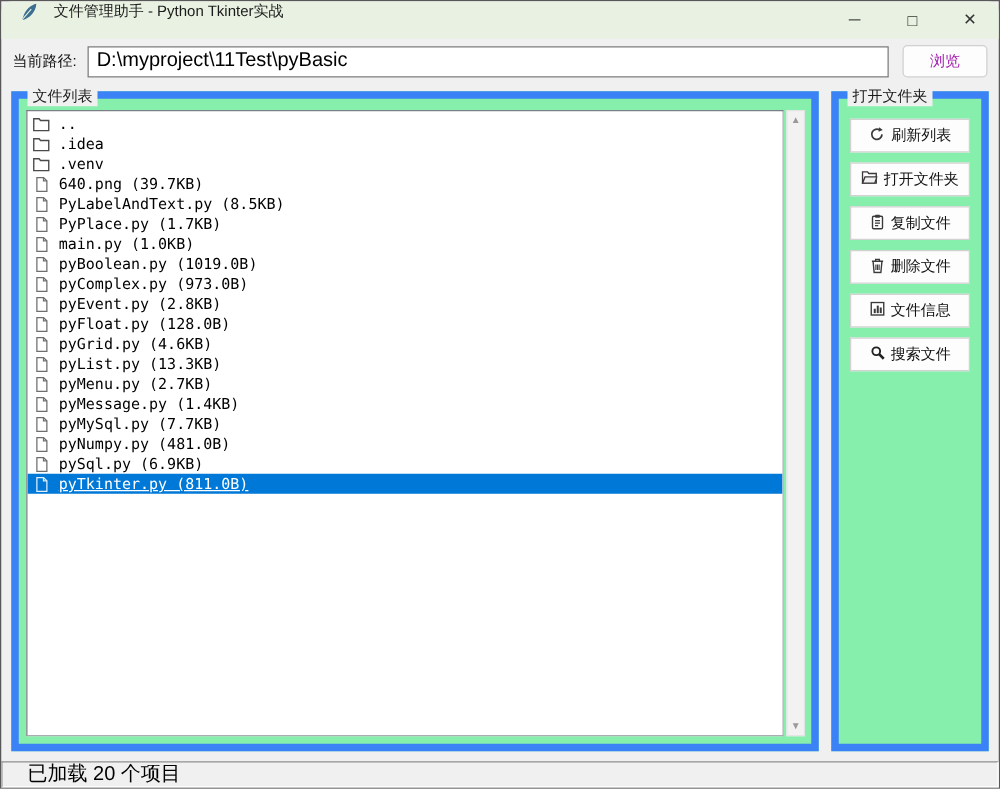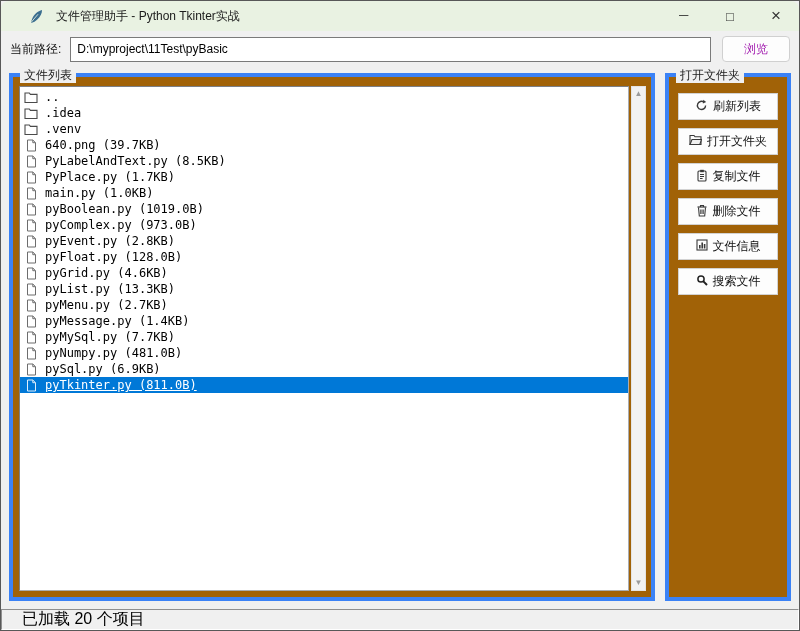--- a/index.html
+++ b/index.html
@@ -4,45 +4,45 @@
 <style>
   * { box-sizing: border-box; margin: 0; padding: 0; }
   html,body { background:#cfcfcf; }
   body { font-family: "Liberation Sans", sans-serif; }
   .window {
     position: relative; width: 800px; height: 631px;
     background:#f0f0f0; border:1px solid #585858; overflow:hidden;
   }
   
   .titlebar {
-    height:30px; background:#e9f2e2; display:flex; align-items:center;
-    padding-left:28px; border-radius:8px 8px 0 0;
+    height:30px; background:#e9f2e2; display:flex; align-items:flex-start;
+    padding-left:15px; border-radius:8px 8px 0 0;
   }
   .app-icon { width:16px; height:16px; display:flex; align-items:center; }
   .title { font-size:12px; color:#1b1b1b; margin-left:11px; }
   .win-controls { margin-left:auto; display:flex; height:100%; }
   .win-btn { width:46px; height:100%; display:flex; align-items:center; justify-content:center;
              font-size:13px; color:#333; cursor:pointer; }
   .win-btn.close { font-size:17px; font-weight:300; }
   .win-btn.min span { transform: translateY(-2px) scaleX(1.3); }
   
   .toolbar { height:36px; display:flex; align-items:center; padding:0 9px; }
   .path-label { font-size:12px; color:#111; white-space:nowrap; margin-right:9px; }
   .path-entry {
     flex:1; height:25px; background:#fff; border:1px solid #7a7a7a;
-    font-size:12px; color:#000; padding:0 6px; outline:none;
+    font-size:16px; color:#000; padding:0 6px; outline:none;
     font-family:"Liberation Sans", sans-serif;
   }
   .browse-btn {
     width:68px; height:26px; margin-left:11px; background:#fdfdfd;
     border:1px solid #d0d0d0; border-radius:4px; font-size:12px; color:#a21caf; cursor:pointer;
   }
   
   .content { position:absolute; top:72px; left:8px; right:8px; bottom:29px; display:flex; gap:10px; }
-  .labelframe { position:relative; border:4px solid #3b82f6; background:#a16207; }
+  .labelframe { position:relative; border:6px solid #3b82f6; background:#86efac; }
   .legend {
     position:absolute; top:-9px; left:7px; background:#f0f0f0;
     padding:0 4px; font-size:12px; color:#1b1b1b; line-height:15px; white-space:nowrap;
   }
   .files { flex:1; padding:9px 5px 6px 6px; display:flex; }
   .listbox {
     flex:1; background:#fff;
     border:1px solid; border-color:#7b7f86 #a9adb3 #a9adb3 #7b7f86;
     overflow:hidden; padding-top:2px;
     font-family:"DejaVu Sans Mono", monospace; font-size:12px;

